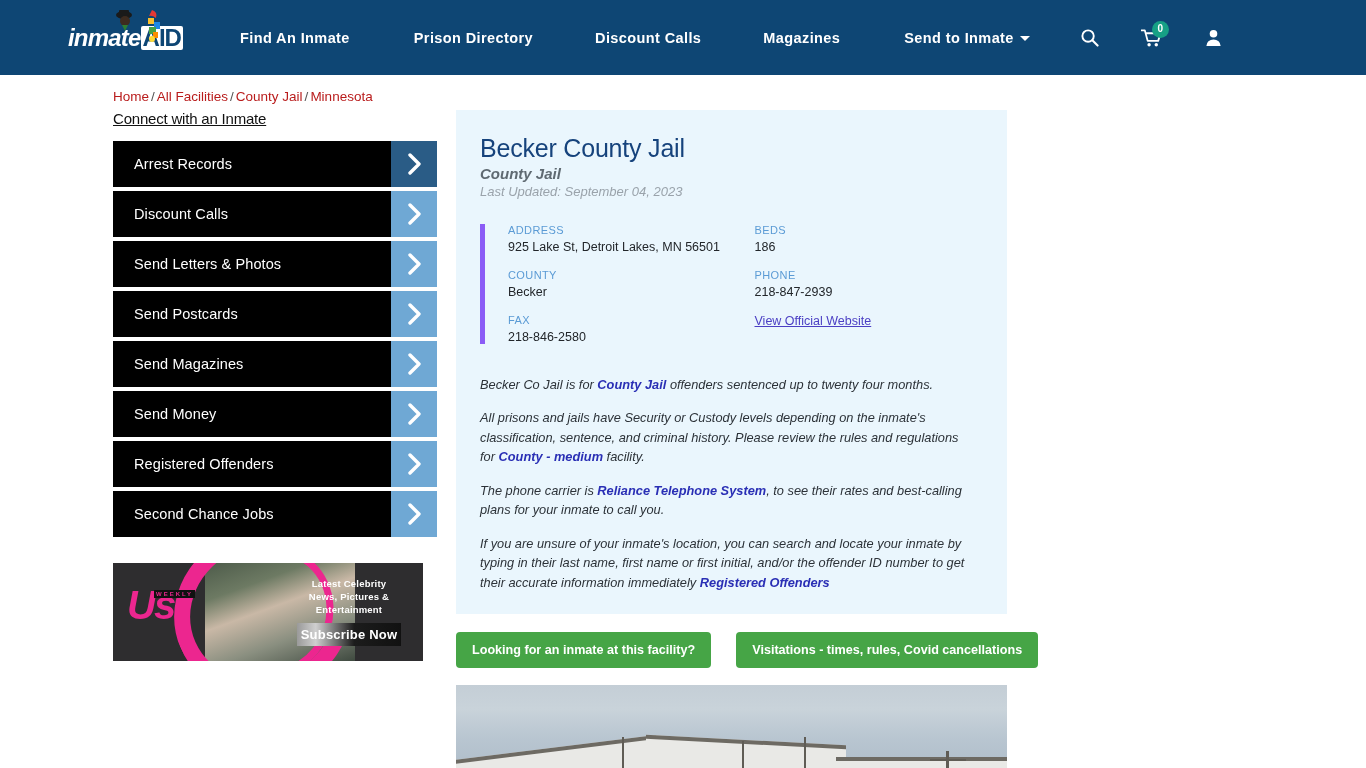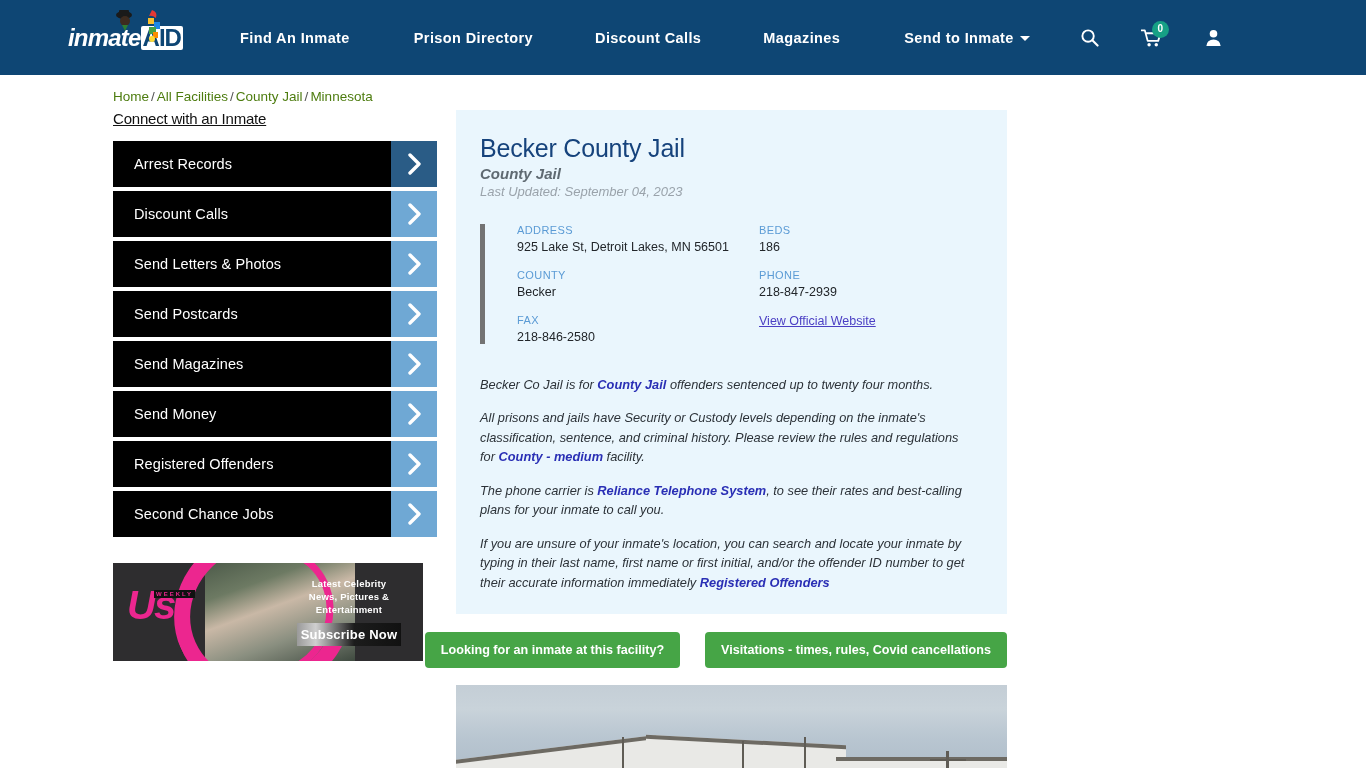--- a/index.html
+++ b/index.html
@@ -108,21 +108,21 @@
   .page {
     padding: 0;
     position: relative;
   }
   .breadcrumb {
     margin: 14px 0 0 113px;
     font-size: 13.5px;
     color: #444;
   }
   .breadcrumb a {
-    color: #4d7c0f;
+    color: #b91c1c;
     text-decoration: none;
     cursor: pointer;
   }
   .breadcrumb .sep { color: #555; padding: 0 2px; }
 
   .columns {
     display: flex;
     align-items: flex-start;
     margin-top: 6px;
   }
@@ -273,22 +273,22 @@
     margin: 0 0 2px 0;
   }
   .fac-updated {
     font-size: 13px;
     font-style: italic;
     color: #9aa3ab;
     margin: 0;
   }
   .info-grid-wrap {
     margin-top: 25px;
-    border-left: 5px solid #737373;
-    padding-left: 32px;
+    border-left: 5px solid #8b5cf6;
+    padding-left: 23px;
     display: flex;
   }
   .info-col { width: 50%; }
   .info-col.right { padding-left: 10px; }
   .info-item { margin-bottom: 15px; }
   .info-item:last-child { margin-bottom: 0; }
   .info-label {
     font-size: 11px;
     color: #5b9bd5;
     letter-spacing: 0.4px;
@@ -319,21 +319,20 @@
   .blurb a {
     color: #2a2fb5;
     font-weight: bold;
     text-decoration: none;
     cursor: pointer;
   }
   .cta-row {
     display: flex;
     gap: 25px;
     margin-top: 18px;
-    justify-content: flex-end;
   }
   .cta {
     background: #45a council;
     background: #46a546;
     color: #ffffff;
     font-size: 12.6px;
     font-weight: bold;
     border: none;
     border-radius: 4px;
     padding: 11px 16px;

